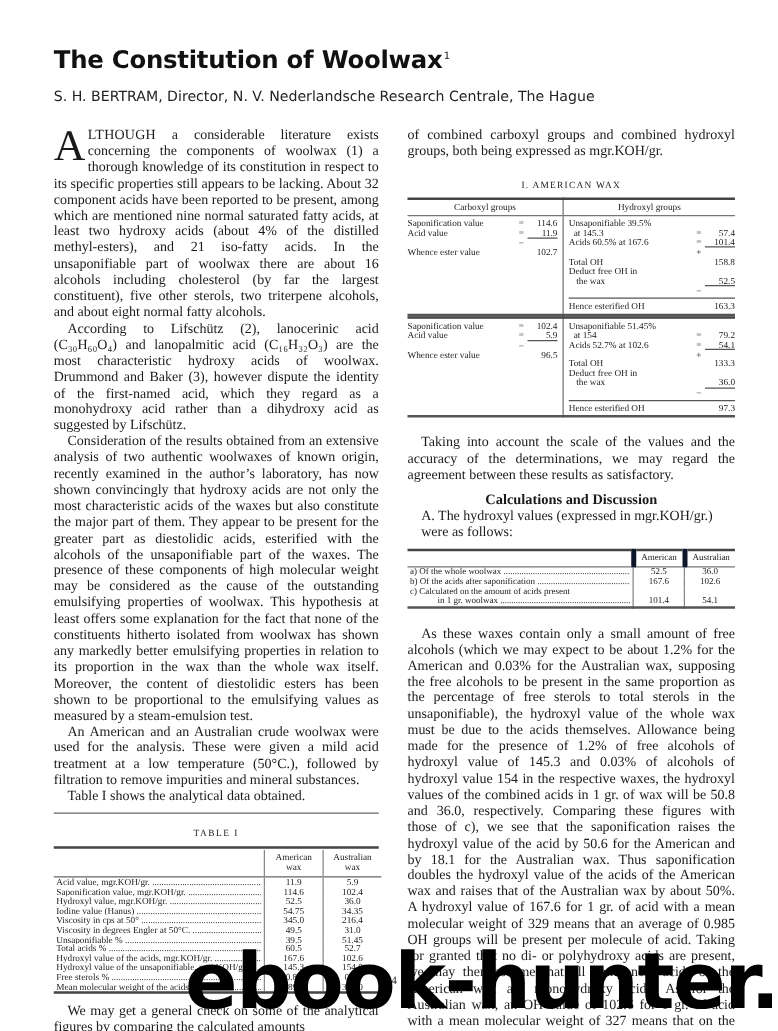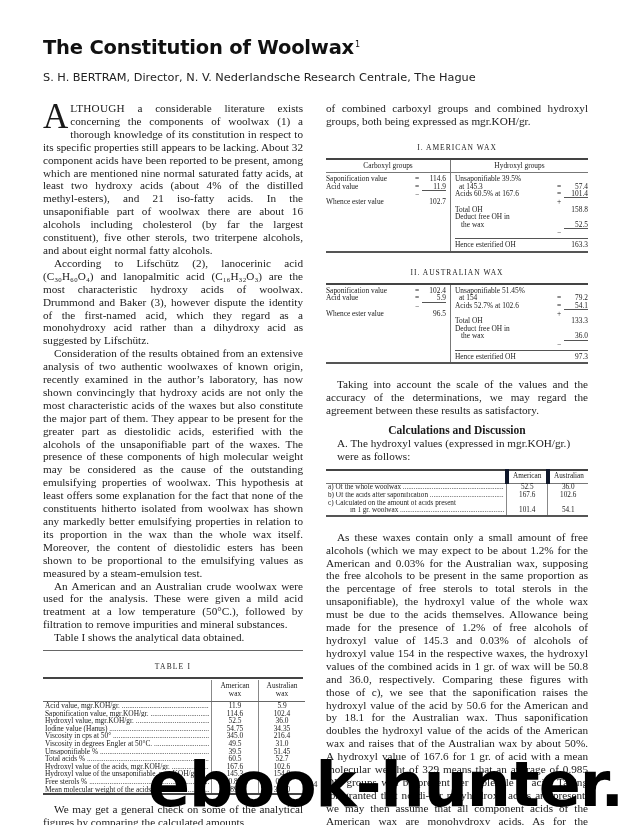--- a/index.html
+++ b/index.html
@@ -233,21 +233,20 @@
             </div>
         <div class="line overline">
               <span>Hence esterified OH</span>
               <span class="val">163.3</span>
             </div>
       </td>
     </tr>
   </tbody>
     </table>
 
-  <div class="wax-title" style="margin-top:14px;">II. AUSTRALIAN WAX</div>
   <table class="wax">
     <tbody>
         <tr>
       <td class="half-l">
         <div class="line">
               <span>Saponification value</span>
               <span><span class="eq">=</span><span class="val">102.4</span></span>
             </div>
         <div class="line">
               <span>Acid value</span>

